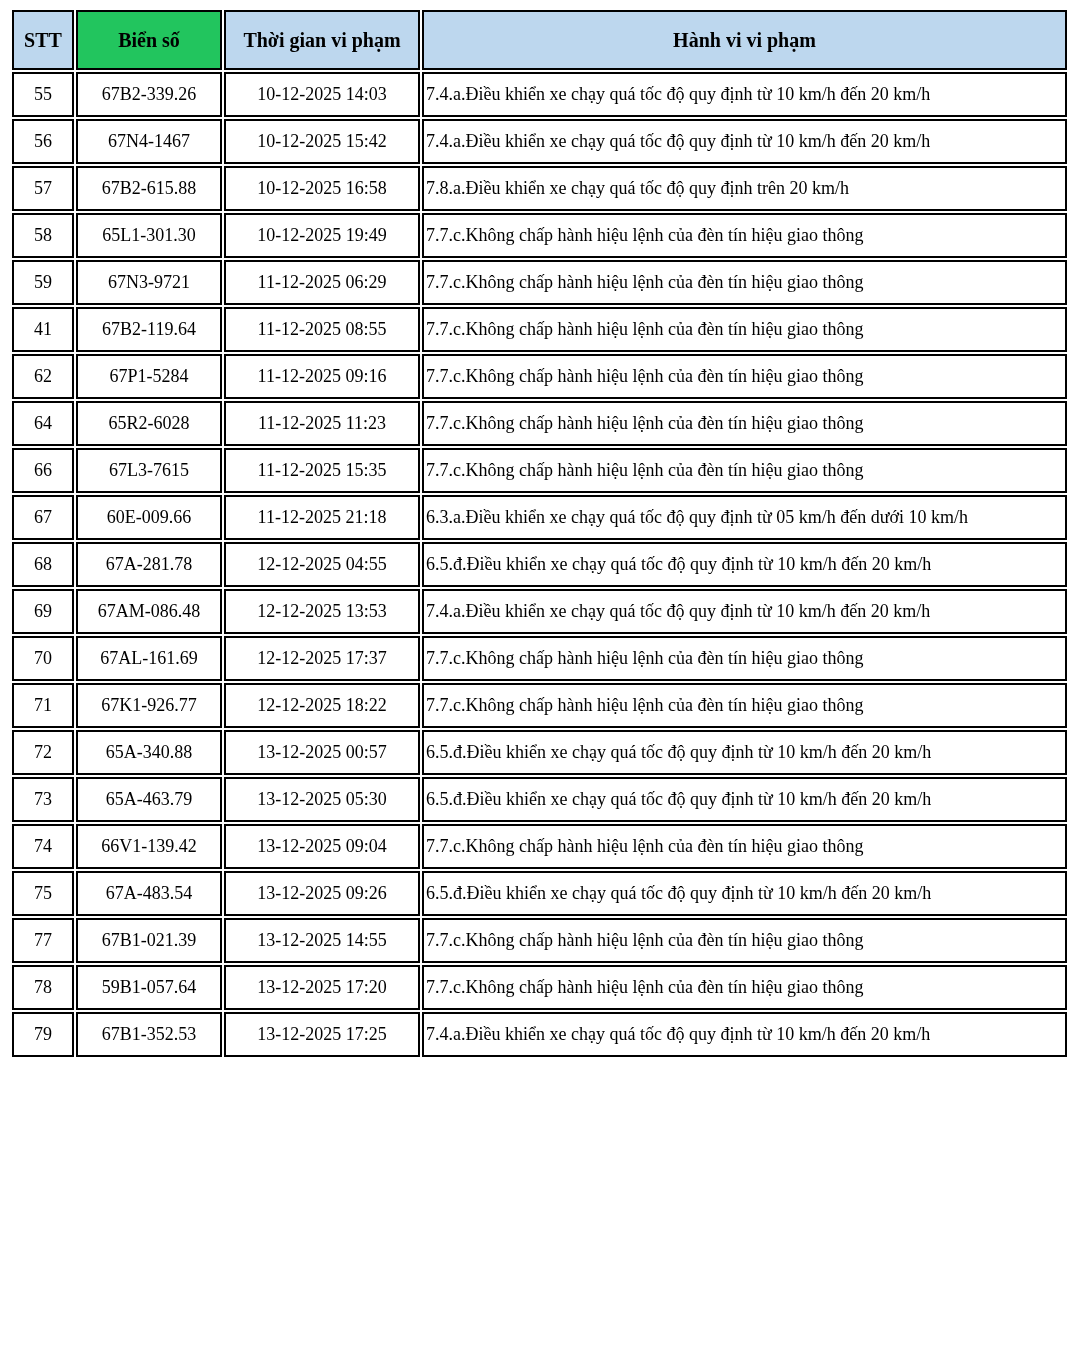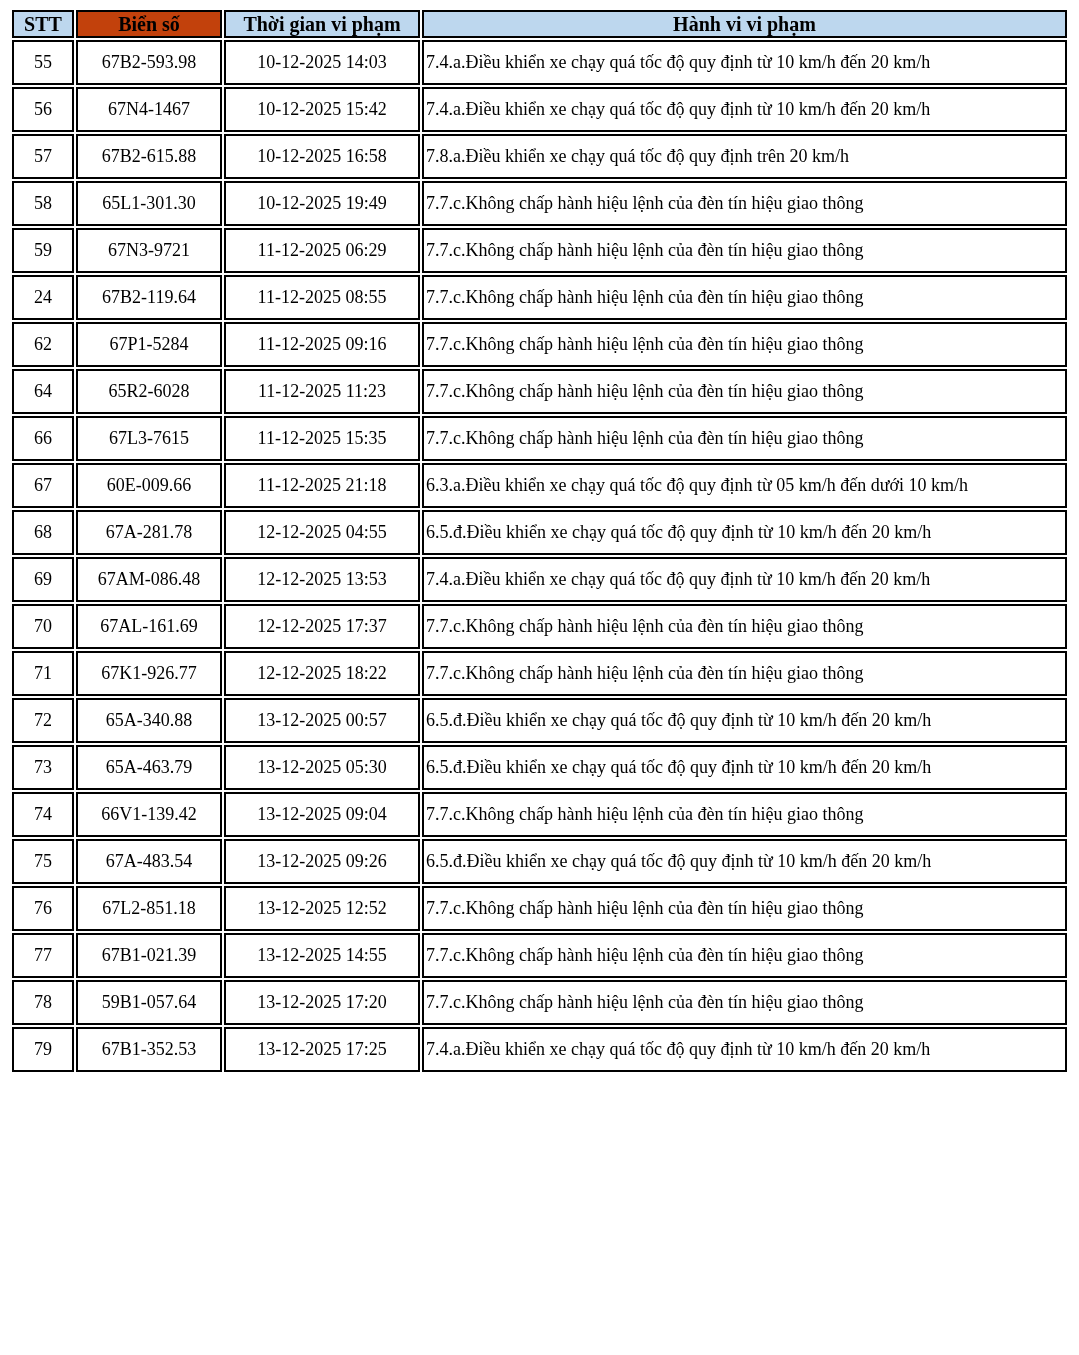--- a/index.html
+++ b/index.html
@@ -28,21 +28,21 @@
     border: 2px solid #000000;
     vertical-align: middle;
     box-sizing: border-box;
     overflow: hidden;
     white-space: nowrap;
   }
   table.violation-table th {
     background: #BDD7EE;
     font-weight: bold;
     font-size: 20px;
-    height: 28px;
+    height: 60px;
     text-align: center;
     padding: 0 2px;
   }
   table.violation-table td {
     font-size: 18px;
     height: 45px;
     padding: 0 2px;
   }
   .col-stt   { width: 62px; }
   .col-plate { width: 146px; }
@@ -58,29 +58,29 @@
   <table class="violation-table">
     <colgroup>
       <col class="col-stt">
       <col class="col-plate">
       <col class="col-time">
       <col class="col-violation">
     </colgroup>
     <thead>
       <tr>
         <th class="header-cell" style="background-color: rgb(189, 215, 238);">STT</th>
-        <th class="header-cell" style="background-color: #c2410c;">Biển số</th>
+        <th class="header-cell" style="background-color: #22c55e;">Biển số</th>
         <th class="header-cell" style="background-color: rgb(189, 215, 238); margin-left: 30px;">Thời gian vi phạm</th>
         <th class="header-cell" style="background-color: rgb(189, 215, 238); margin-top: 8px;">Hành vi vi phạm</th>
       </tr>
     </thead>
     <tbody>
         <tr>
     <td class="cell-stt">55</td>
-    <td class="cell-plate">67B2-593.98</td>
+    <td class="cell-plate">67B2-339.26</td>
     <td class="cell-time">10-12-2025 14:03</td>
     <td class="cell-violation">7.4.a.Điều khiển xe chạy quá tốc độ quy định từ 10 km/h đến 20 km/h</td>
   </tr>
         <tr>
     <td class="cell-stt">56</td>
     <td class="cell-plate">67N4-1467</td>
     <td class="cell-time">10-12-2025 15:42</td>
     <td class="cell-violation">7.4.a.Điều khiển xe chạy quá tốc độ quy định từ 10 km/h đến 20 km/h</td>
   </tr>
         <tr>
@@ -95,21 +95,21 @@
     <td class="cell-time">10-12-2025 19:49</td>
     <td class="cell-violation">7.7.c.Không chấp hành hiệu lệnh của đèn tín hiệu giao thông</td>
   </tr>
         <tr>
     <td class="cell-stt">59</td>
     <td class="cell-plate">67N3-9721</td>
     <td class="cell-time">11-12-2025 06:29</td>
     <td class="cell-violation">7.7.c.Không chấp hành hiệu lệnh của đèn tín hiệu giao thông</td>
   </tr>
         <tr>
-    <td class="cell-stt">24</td>
+    <td class="cell-stt">41</td>
     <td class="cell-plate">67B2-119.64</td>
     <td class="cell-time">11-12-2025 08:55</td>
     <td class="cell-violation">7.7.c.Không chấp hành hiệu lệnh của đèn tín hiệu giao thông</td>
   </tr>
         <tr>
     <td class="cell-stt">62</td>
     <td class="cell-plate">67P1-5284</td>
     <td class="cell-time">11-12-2025 09:16</td>
     <td class="cell-violation">7.7.c.Không chấp hành hiệu lệnh của đèn tín hiệu giao thông</td>
   </tr>
@@ -171,26 +171,20 @@
     <td class="cell-stt">74</td>
     <td class="cell-plate">66V1-139.42</td>
     <td class="cell-time">13-12-2025 09:04</td>
     <td class="cell-violation">7.7.c.Không chấp hành hiệu lệnh của đèn tín hiệu giao thông</td>
   </tr>
         <tr>
     <td class="cell-stt">75</td>
     <td class="cell-plate">67A-483.54</td>
     <td class="cell-time">13-12-2025 09:26</td>
     <td class="cell-violation">6.5.đ.Điều khiển xe chạy quá tốc độ quy định từ 10 km/h đến 20 km/h</td>
-  </tr>
-        <tr>
-    <td class="cell-stt">76</td>
-    <td class="cell-plate">67L2-851.18</td>
-    <td class="cell-time">13-12-2025 12:52</td>
-    <td class="cell-violation">7.7.c.Không chấp hành hiệu lệnh của đèn tín hiệu giao thông</td>
   </tr>
         <tr>
     <td class="cell-stt">77</td>
     <td class="cell-plate">67B1-021.39</td>
     <td class="cell-time">13-12-2025 14:55</td>
     <td class="cell-violation">7.7.c.Không chấp hành hiệu lệnh của đèn tín hiệu giao thông</td>
   </tr>
         <tr>
     <td class="cell-stt">78</td>
     <td class="cell-plate">59B1-057.64</td>

